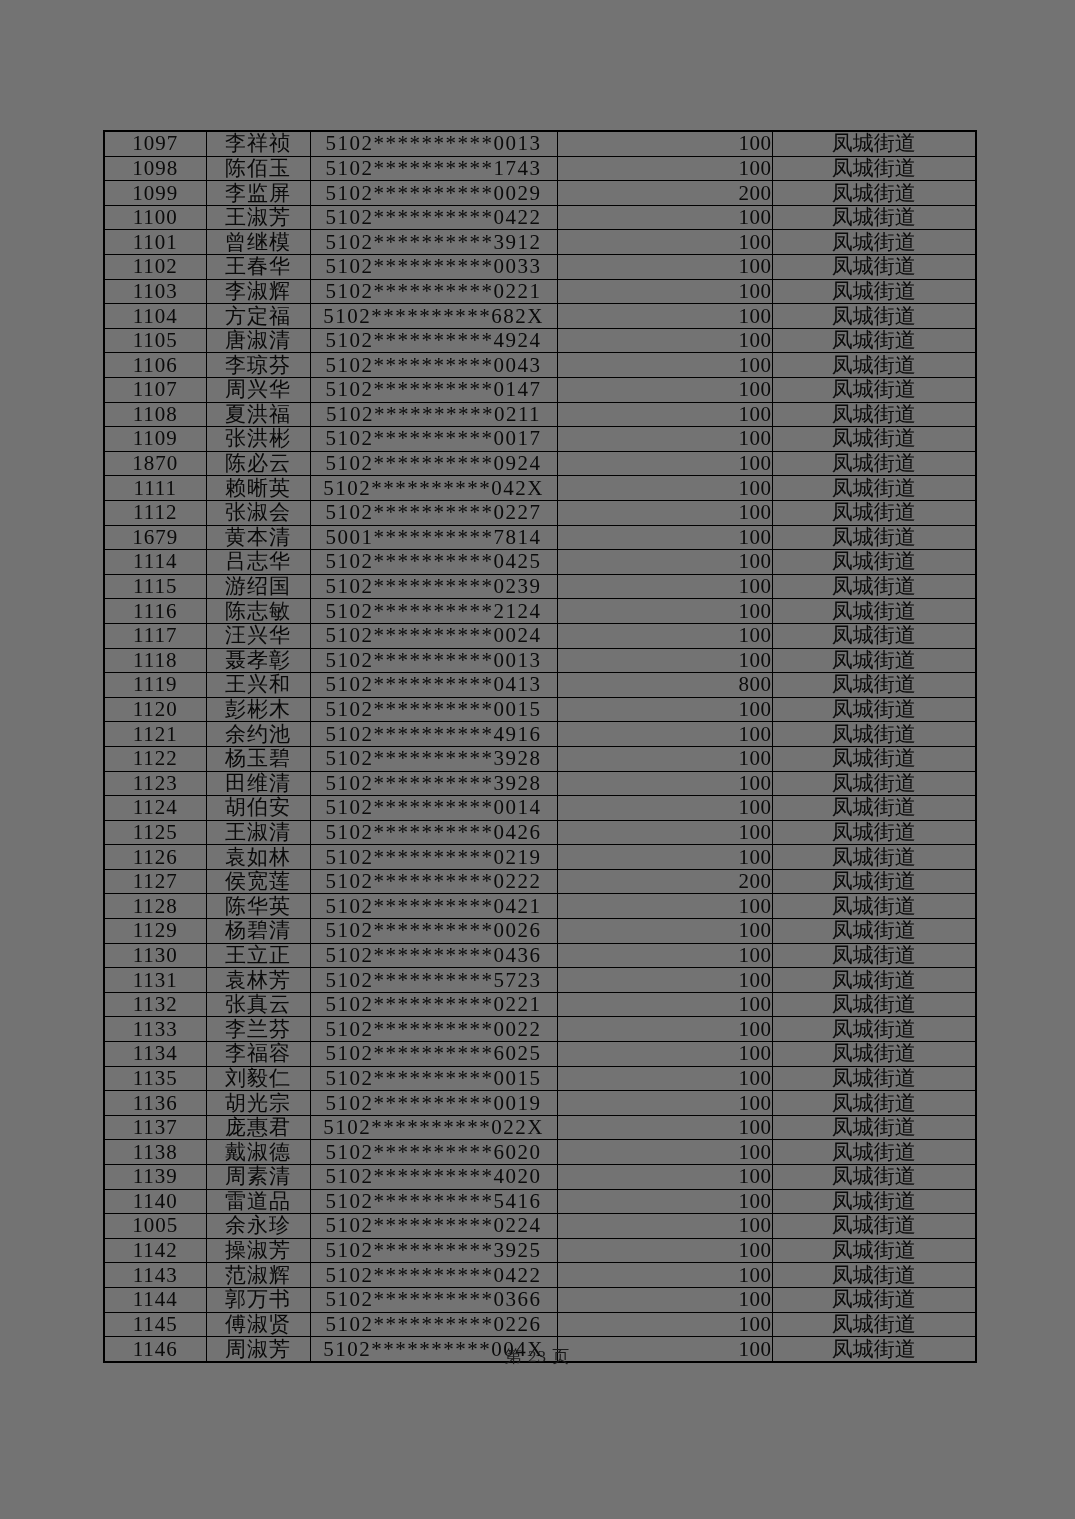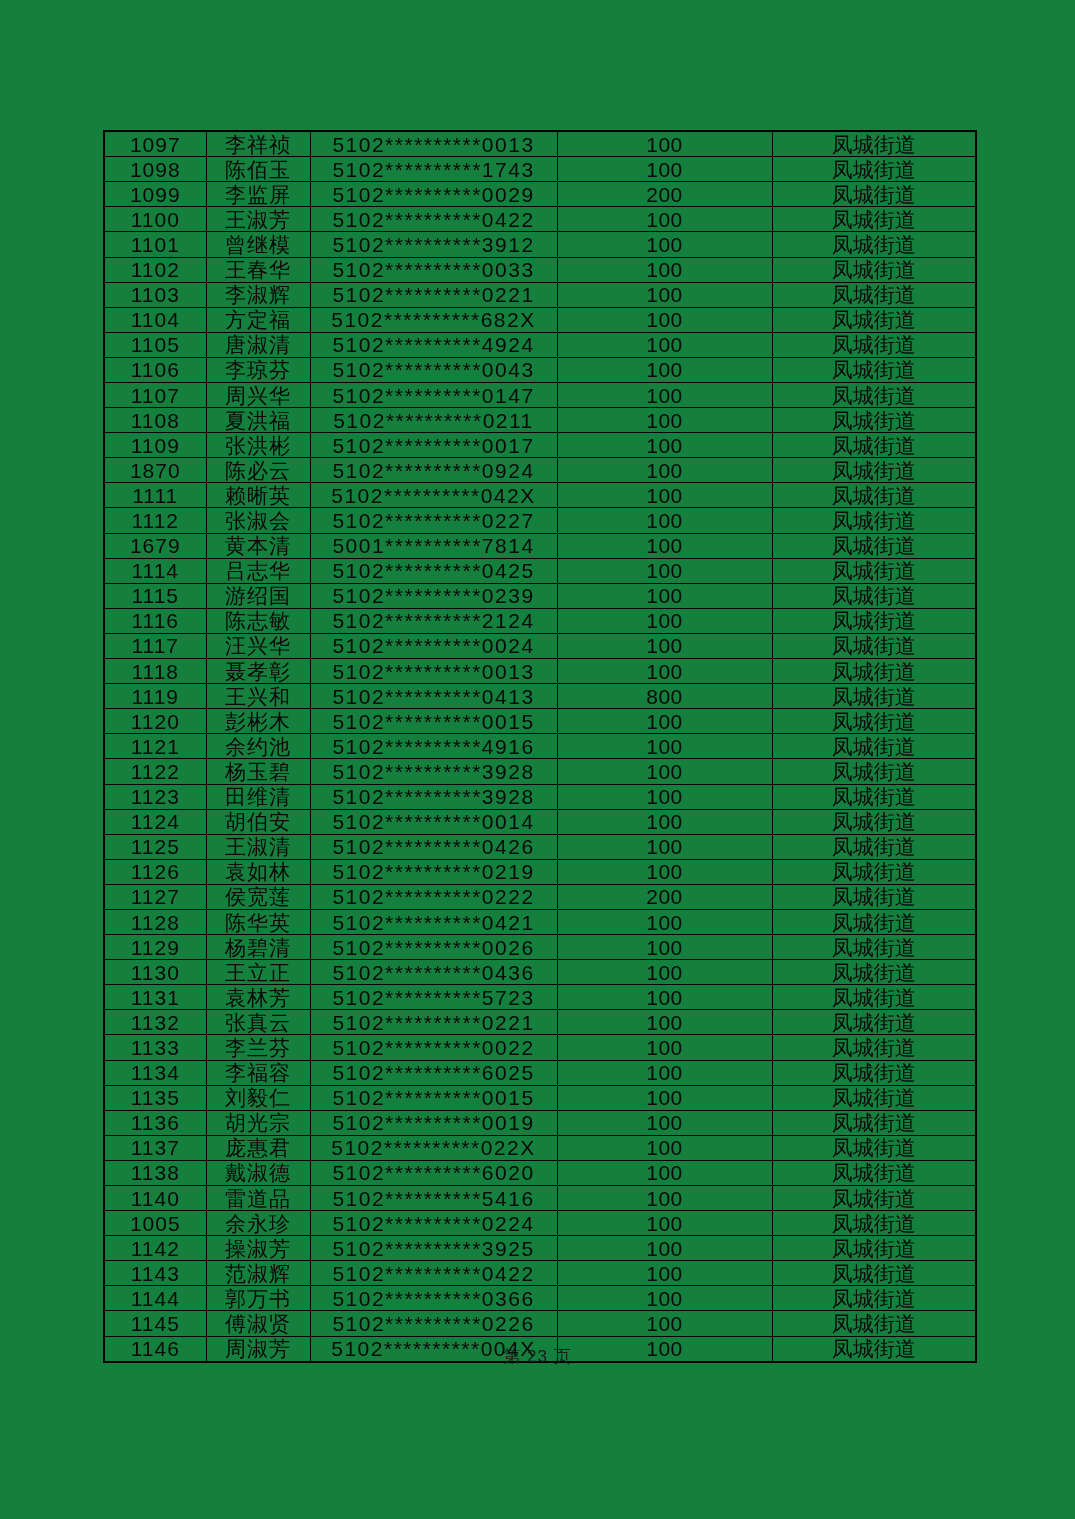--- a/index.html
+++ b/index.html
@@ -4,22 +4,22 @@
 <style>
   html, body {
     margin: 0;
     padding: 0;
     background: #ffffff;
   }
   .page {
     position: relative;
     width: 1075px;
     height: 1519px;
-    background: #15803d;
-    font-family: Liberation Sans, sans-serif;
+    background: #737373;
+    font-family: Liberation Serif, serif;
     color: #000000;
     overflow: hidden;
   }
   table.roster {
     position: absolute;
     left: 103px;
     top: 130px;
     width: 872px;
     height: 1233px;
     border-collapse: collapse;
@@ -41,20 +41,21 @@
     letter-spacing: 1px;
   }
   table.roster td.c-name {
     letter-spacing: 1px;
   }
   table.roster td.c-id {
     letter-spacing: 1.5px;
   }
   table.roster td.c-amount {
     letter-spacing: 0.5px;
+    text-align: right;
   }
   .footer {
     position: absolute;
     left: 0;
     top: 1345px;
     width: 100%;
     text-align: center;
     font-size: 17px;
     color: #1a1a1a;
     letter-spacing: 1px;
@@ -362,20 +363,27 @@
           <td class="c-district">凤城街道</td>
         </tr>
         <tr>
           <td class="c-no">1138</td>
           <td class="c-name">戴淑德</td>
           <td class="c-id">5102**********6020</td>
           <td class="c-amount">100</td>
           <td class="c-district">凤城街道</td>
         </tr>
         <tr>
+          <td class="c-no">1139</td>
+          <td class="c-name">周素清</td>
+          <td class="c-id">5102**********4020</td>
+          <td class="c-amount">100</td>
+          <td class="c-district">凤城街道</td>
+        </tr>
+        <tr>
           <td class="c-no">1140</td>
           <td class="c-name">雷道品</td>
           <td class="c-id">5102**********5416</td>
           <td class="c-amount">100</td>
           <td class="c-district">凤城街道</td>
         </tr>
         <tr>
           <td class="c-no">1005</td>
           <td class="c-name">余永珍</td>
           <td class="c-id">5102**********0224</td>

